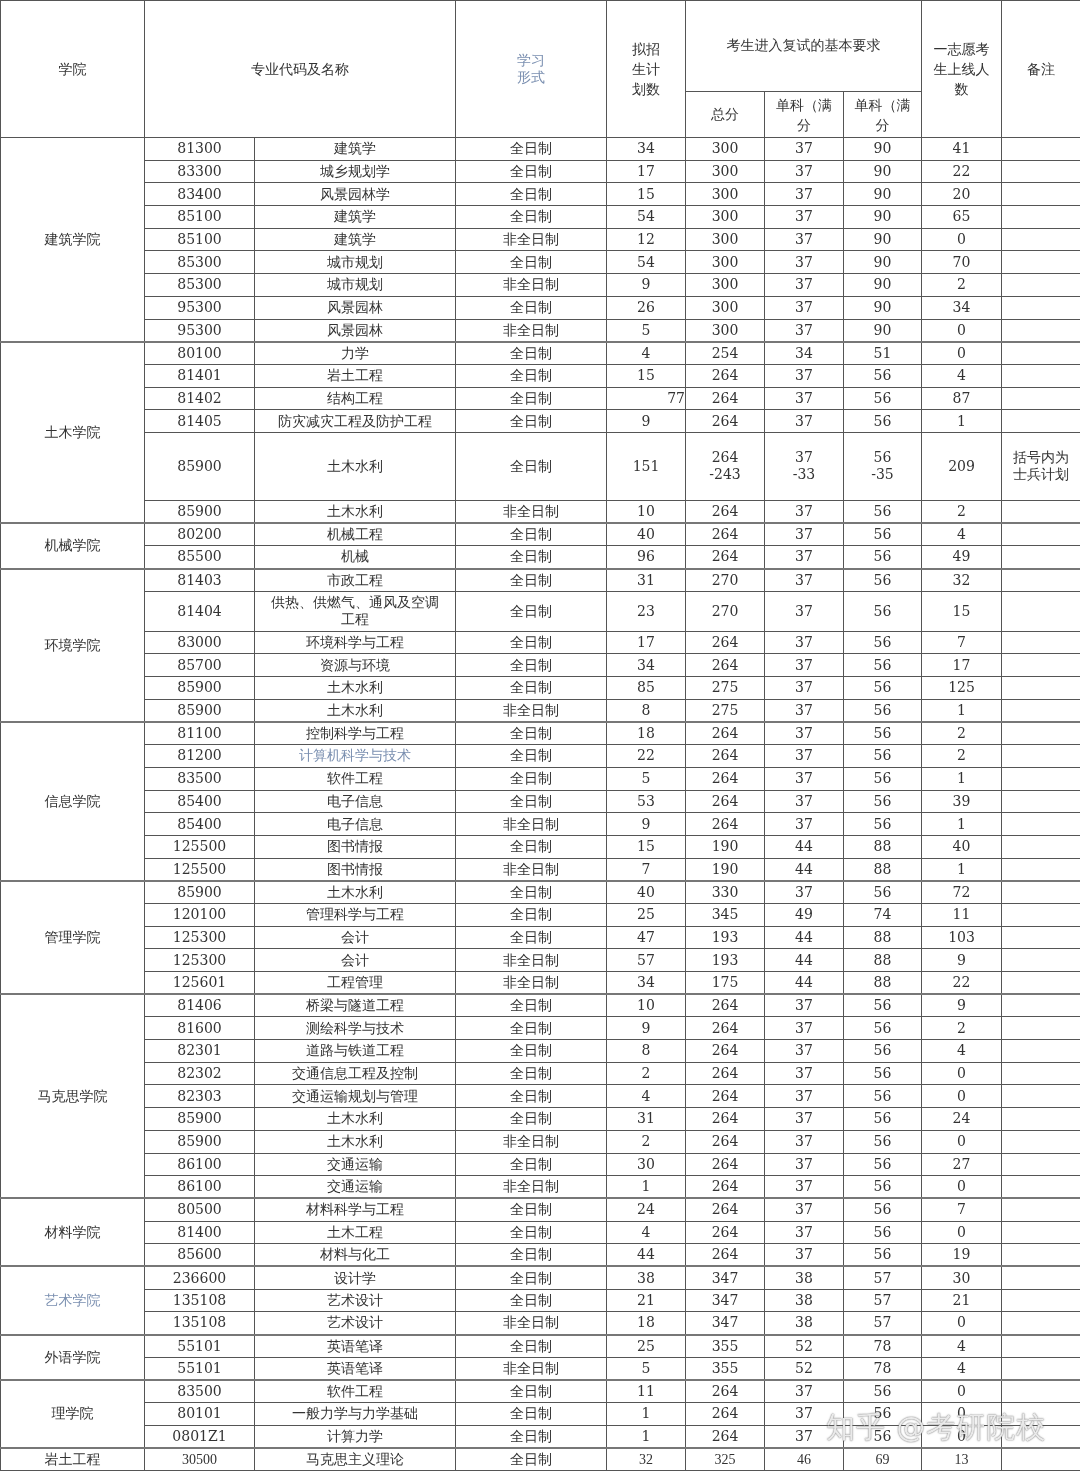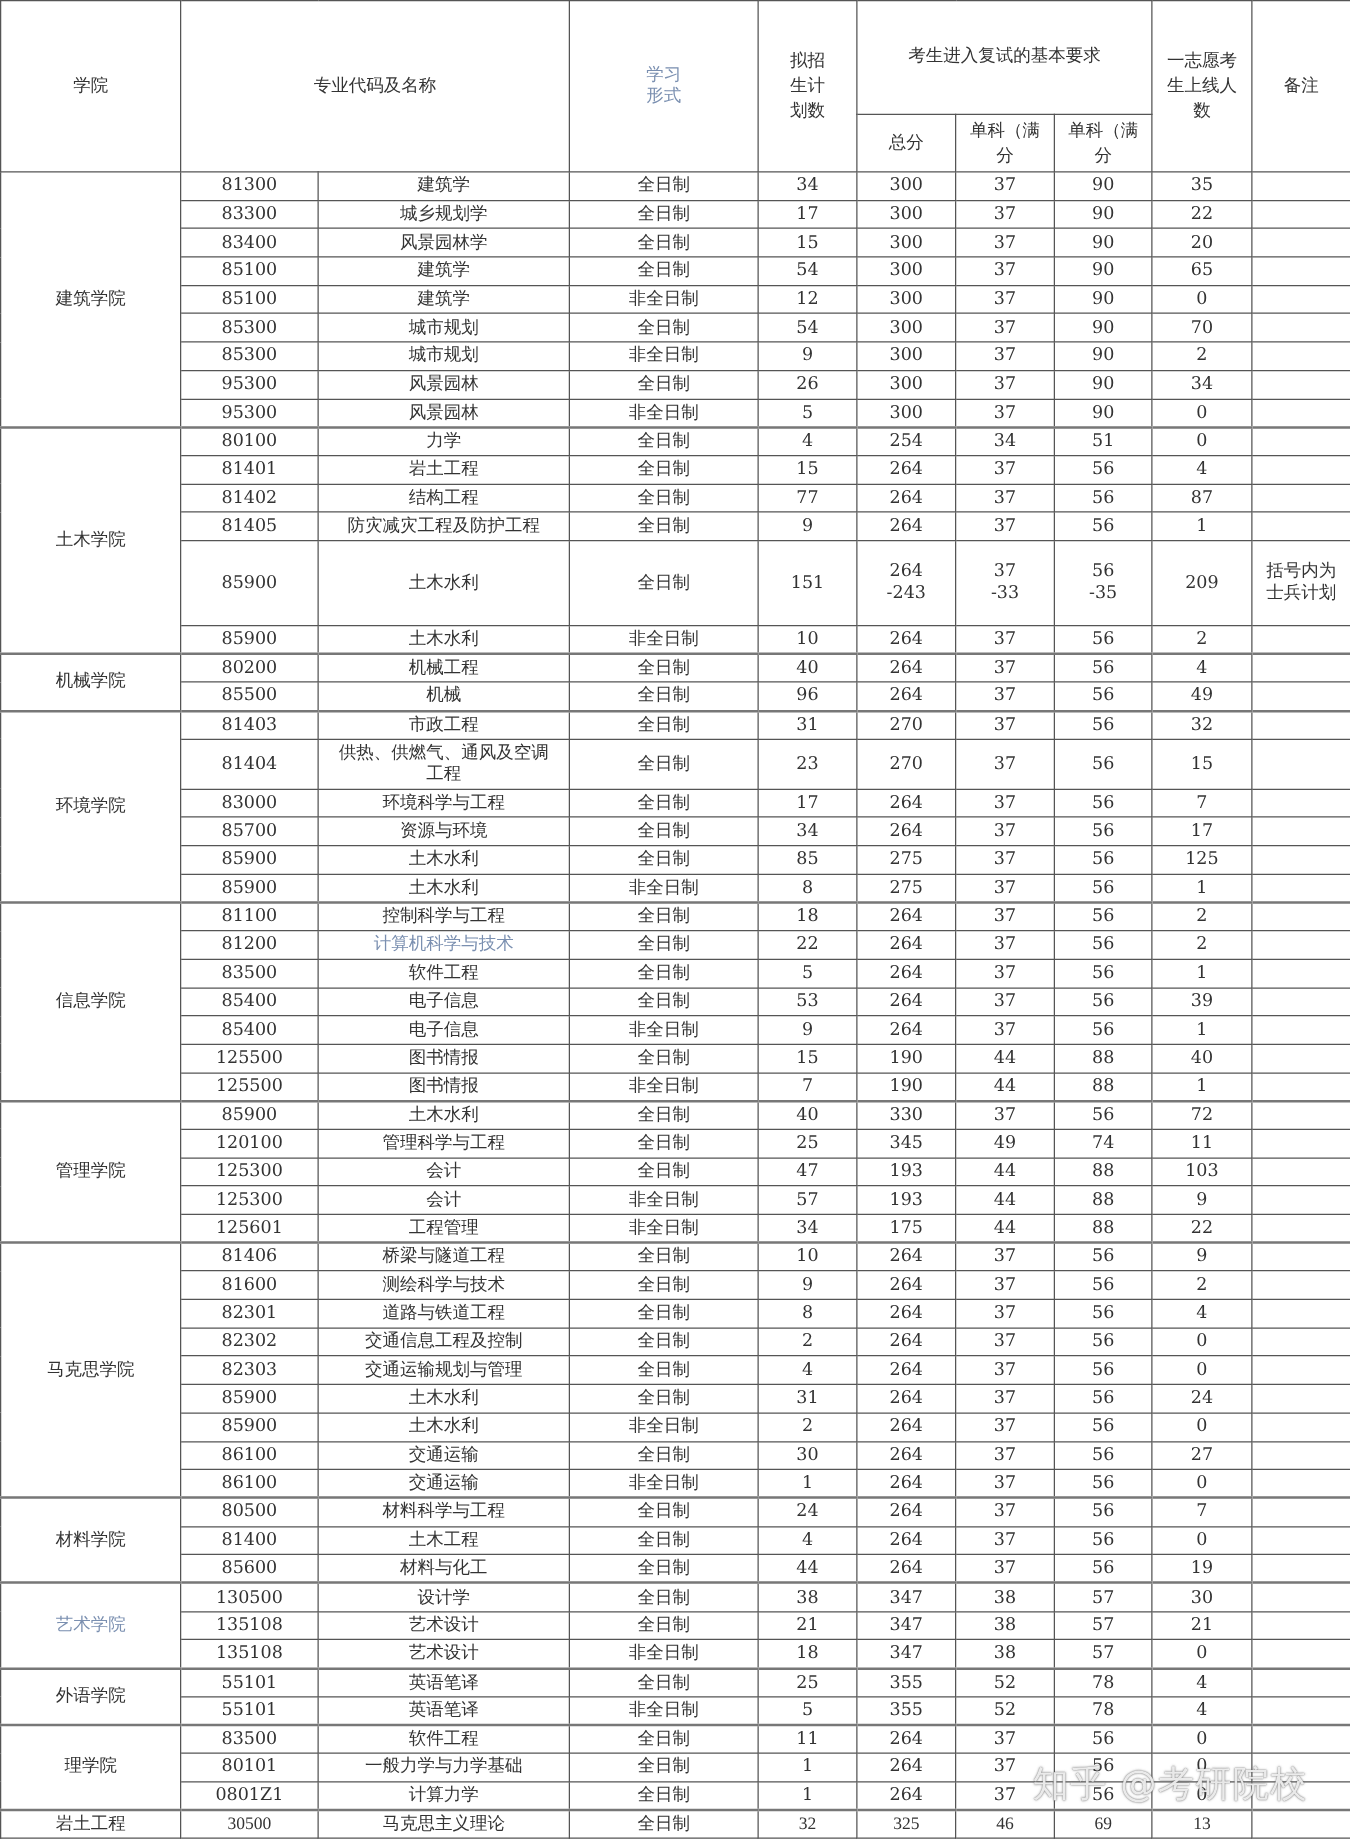--- a/index.html
+++ b/index.html
@@ -54,21 +54,21 @@
   <tbody id="tbody">
       <tr style="height: 22.7px;">
         <td rowspan="9">建筑学院</td>
         <td style="white-space: pre-line;">81300</td>
         <td style="white-space: pre-line;">建筑学</td>
         <td style="white-space: pre-line;">全日制</td>
         <td style="white-space: pre-line;">34</td>
         <td style="white-space: pre-line;">300</td>
         <td style="white-space: pre-line;">37</td>
         <td style="white-space: pre-line;">90</td>
-        <td style="white-space: pre-line;">35</td>
+        <td style="white-space: pre-line;">41</td>
         <td style="white-space: pre-line;"></td>
       </tr>
       <tr style="height: 22.7px;">
         <td style="white-space: pre-line;">83300</td>
         <td style="white-space: pre-line;">城乡规划学</td>
         <td style="white-space: pre-line;">全日制</td>
         <td style="white-space: pre-line;">17</td>
         <td style="white-space: pre-line;">300</td>
         <td style="white-space: pre-line;">37</td>
         <td style="white-space: pre-line;">90</td>
@@ -172,21 +172,21 @@
         <td style="white-space: pre-line;">264</td>
         <td style="white-space: pre-line;">37</td>
         <td style="white-space: pre-line;">56</td>
         <td style="white-space: pre-line;">4</td>
         <td style="white-space: pre-line;"></td>
       </tr>
       <tr style="height: 22.7px;">
         <td style="white-space: pre-line;">81402</td>
         <td style="white-space: pre-line;">结构工程</td>
         <td style="white-space: pre-line;">全日制</td>
-        <td style="white-space: pre-line;">77</td>
+        <td style="white-space: pre-line; text-align: right;">77</td>
         <td style="white-space: pre-line;">264</td>
         <td style="white-space: pre-line;">37</td>
         <td style="white-space: pre-line;">56</td>
         <td style="white-space: pre-line;">87</td>
         <td style="white-space: pre-line;"></td>
       </tr>
       <tr style="height: 22.7px;">
         <td style="white-space: pre-line;">81405</td>
         <td style="white-space: pre-line;">防灾减灾工程及防护工程</td>
         <td style="white-space: pre-line;">全日制</td>
@@ -577,21 +577,21 @@
         <td style="white-space: pre-line;">全日制</td>
         <td style="white-space: pre-line;">44</td>
         <td style="white-space: pre-line;">264</td>
         <td style="white-space: pre-line;">37</td>
         <td style="white-space: pre-line;">56</td>
         <td style="white-space: pre-line;">19</td>
         <td style="white-space: pre-line;"></td>
       </tr>
       <tr class="thick-top" style="height: 22.7px;">
         <td rowspan="3" class="blue">艺术学院</td>
-        <td style="white-space: pre-line;">130500</td>
+        <td style="white-space: pre-line;">236600</td>
         <td style="white-space: pre-line;">设计学</td>
         <td style="white-space: pre-line;">全日制</td>
         <td style="white-space: pre-line;">38</td>
         <td style="white-space: pre-line;">347</td>
         <td style="white-space: pre-line;">38</td>
         <td style="white-space: pre-line;">57</td>
         <td style="white-space: pre-line;">30</td>
         <td style="white-space: pre-line;"></td>
       </tr>
       <tr style="height: 22.7px;">

